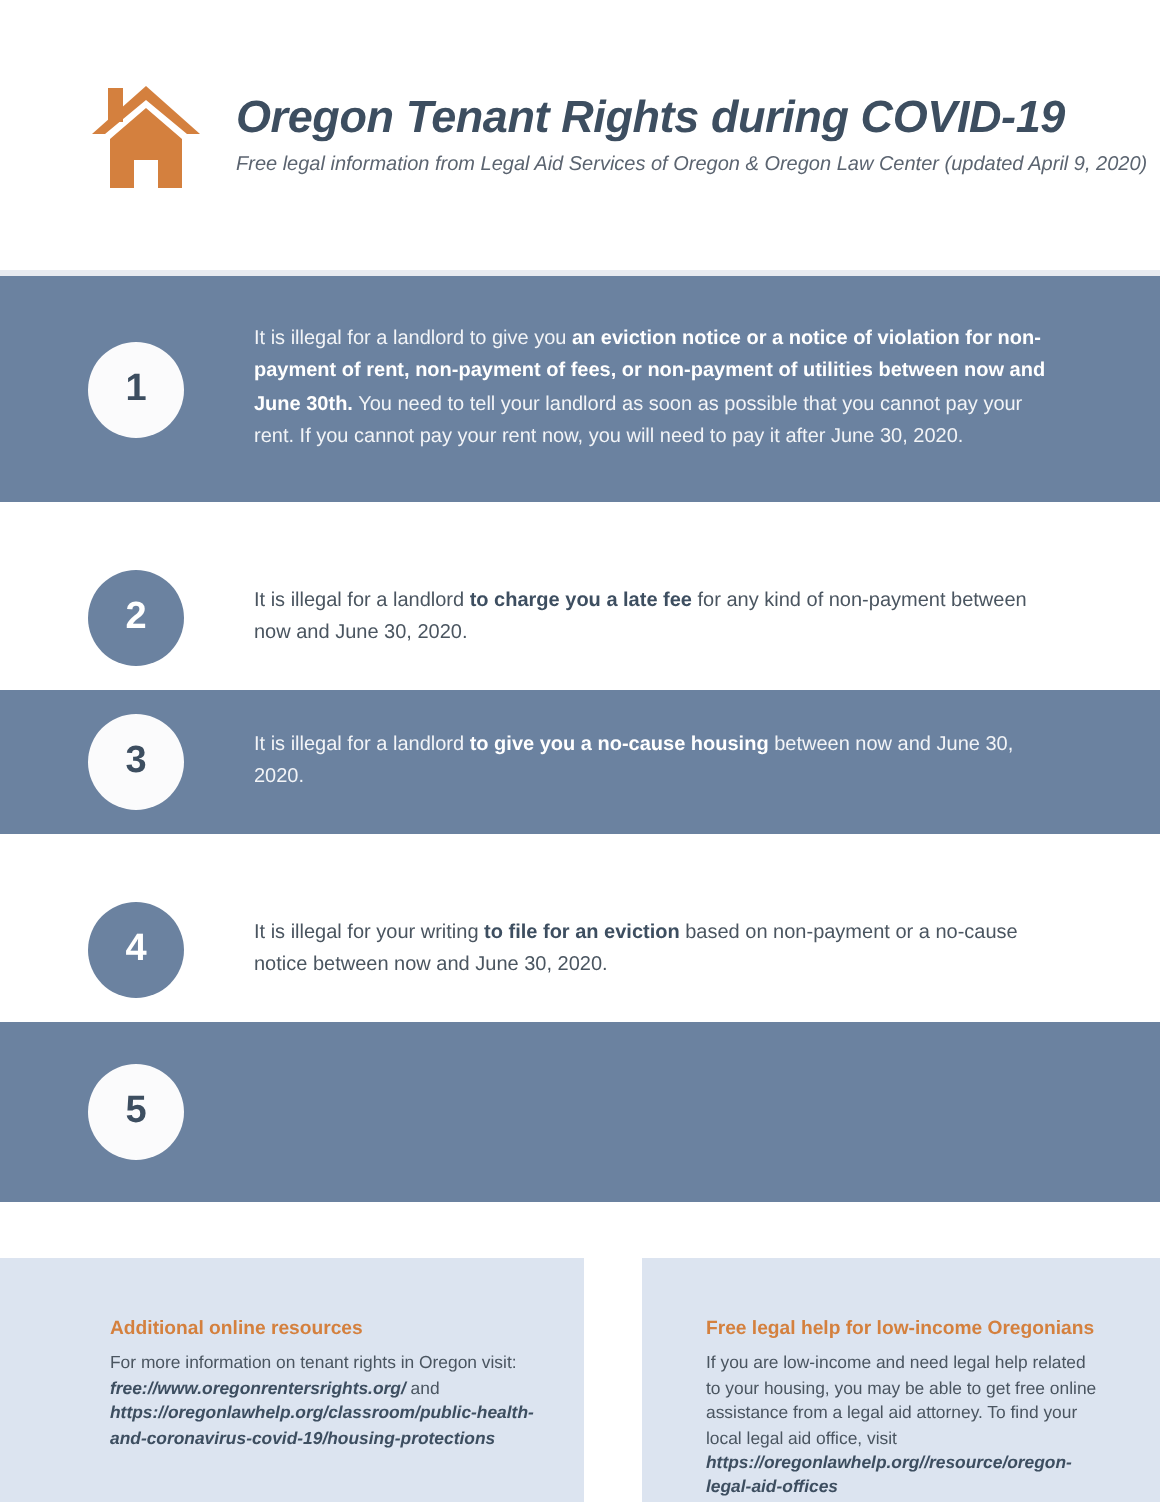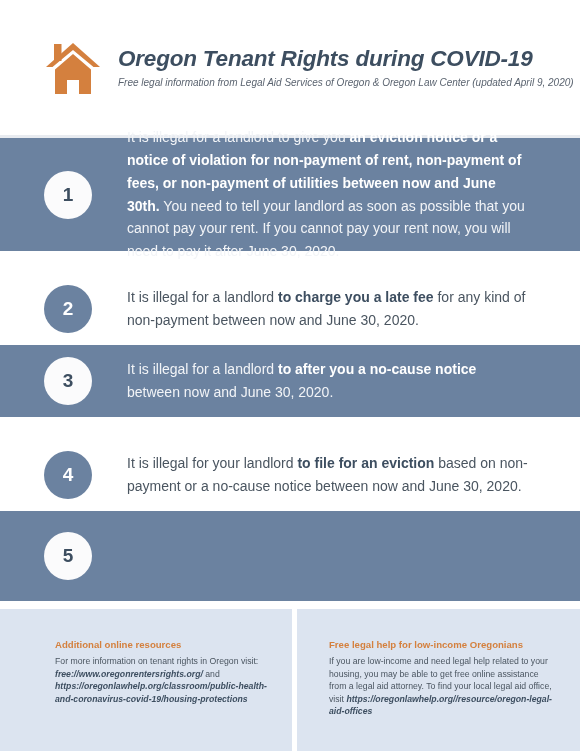--- a/index.html
+++ b/index.html
@@ -85,21 +85,21 @@
   }
   .row.blue .badge {
     background: #FBFBFC;
     color: #3D4E60;
   }
   .row.white .badge {
     background: #6B82A0;
     color: #ffffff;
   }
   .row-text {
-    font-size: 14px;
+    font-size: 10px;
     line-height: 1.62;
     flex: 1;
     padding-right: 10px;
   }
   .row.blue .row-text {
     color: #F2F4F7;
   }
   .row.white .row-text {
     color: #4A5560;
   }
@@ -120,40 +120,41 @@
     height: 22px;
     background: #ffffff;
   }
 
   
   .footer {
     position: absolute;
     left: 0;
     right: 0;
     bottom: 0;
-    height: 142px;
+    height: 122px;
     display: flex;
     background: #ffffff;
   }
   .fcol {
     background: #DCE4F0;
     box-sizing: border-box;
     padding: 30px 22px 0 55px;
   }
   .fcol.left {
     width: 292px;
   }
   .fdiv {
     width: 5px;
     background: #ffffff;
   }
   .fcol.right {
     flex: 1;
     padding-left: 32px;
     padding-right: 28px;
+    margin-left: 24px;
   }
   .fhead {
     font-size: 9.6px;
     font-weight: bold;
     color: #D4803E;
     margin: 0 0 4px 0;
     line-height: 1.3;
   }
   .fbody {
     font-size: 8.7px;
@@ -196,26 +197,26 @@
     <div class="badge">1</div>
     <div class="row-text"><span>It is illegal for a landlord to give you </span><b>an eviction notice or a notice of violation for non-payment of rent, non-payment of fees, or non-payment of utilities between now and June 30th.</b><span> You need to tell your landlord as soon as possible that you cannot pay your rent. If you cannot pay your rent now, you will need to pay it after June 30, 2020.</span></div>
   </div>
   <div class="gap"></div>
   <div class="row white r2">
     <div class="badge">2</div>
     <div class="row-text"><span>It is illegal for a landlord </span><b>to charge you a late fee</b><span> for any kind of non-payment between now and June 30, 2020.</span></div>
   </div>
   <div class="row blue r3">
     <div class="badge">3</div>
-    <div class="row-text"><span>It is illegal for a landlord </span><b>to after you a no-cause notice</b><span> between now and June 30, 2020.</span></div>
+    <div class="row-text"><span>It is illegal for a landlord </span><b>to give you a no-cause housing</b><span> between now and June 30, 2020.</span></div>
   </div>
   <div class="gap"></div>
   <div class="row white r4">
     <div class="badge">4</div>
-    <div class="row-text"><span>It is illegal for your landlord </span><b>to file for an eviction</b><span> based on non-payment or a no-cause notice between now and June 30, 2020.</span></div>
+    <div class="row-text"><span>It is illegal for your writing </span><b>to file for an eviction</b><span> based on non-payment or a no-cause notice between now and June 30, 2020.</span></div>
   </div>
   <div class="row blue r5">
     <div class="badge">5</div>
   </div>
   <div class="gap"></div>
   <div class="row white r6">
     <div class="badge">6</div>
     <div class="row-text"><b>If you live in subsidized housing,</b><span> your landlord cannot give you an eviction notice based on non-payment until at least July 26, 2020. Your landlord has to give you at least a 30-day notice after July 26, 2020.</span></div>
   </div>
 </div>

